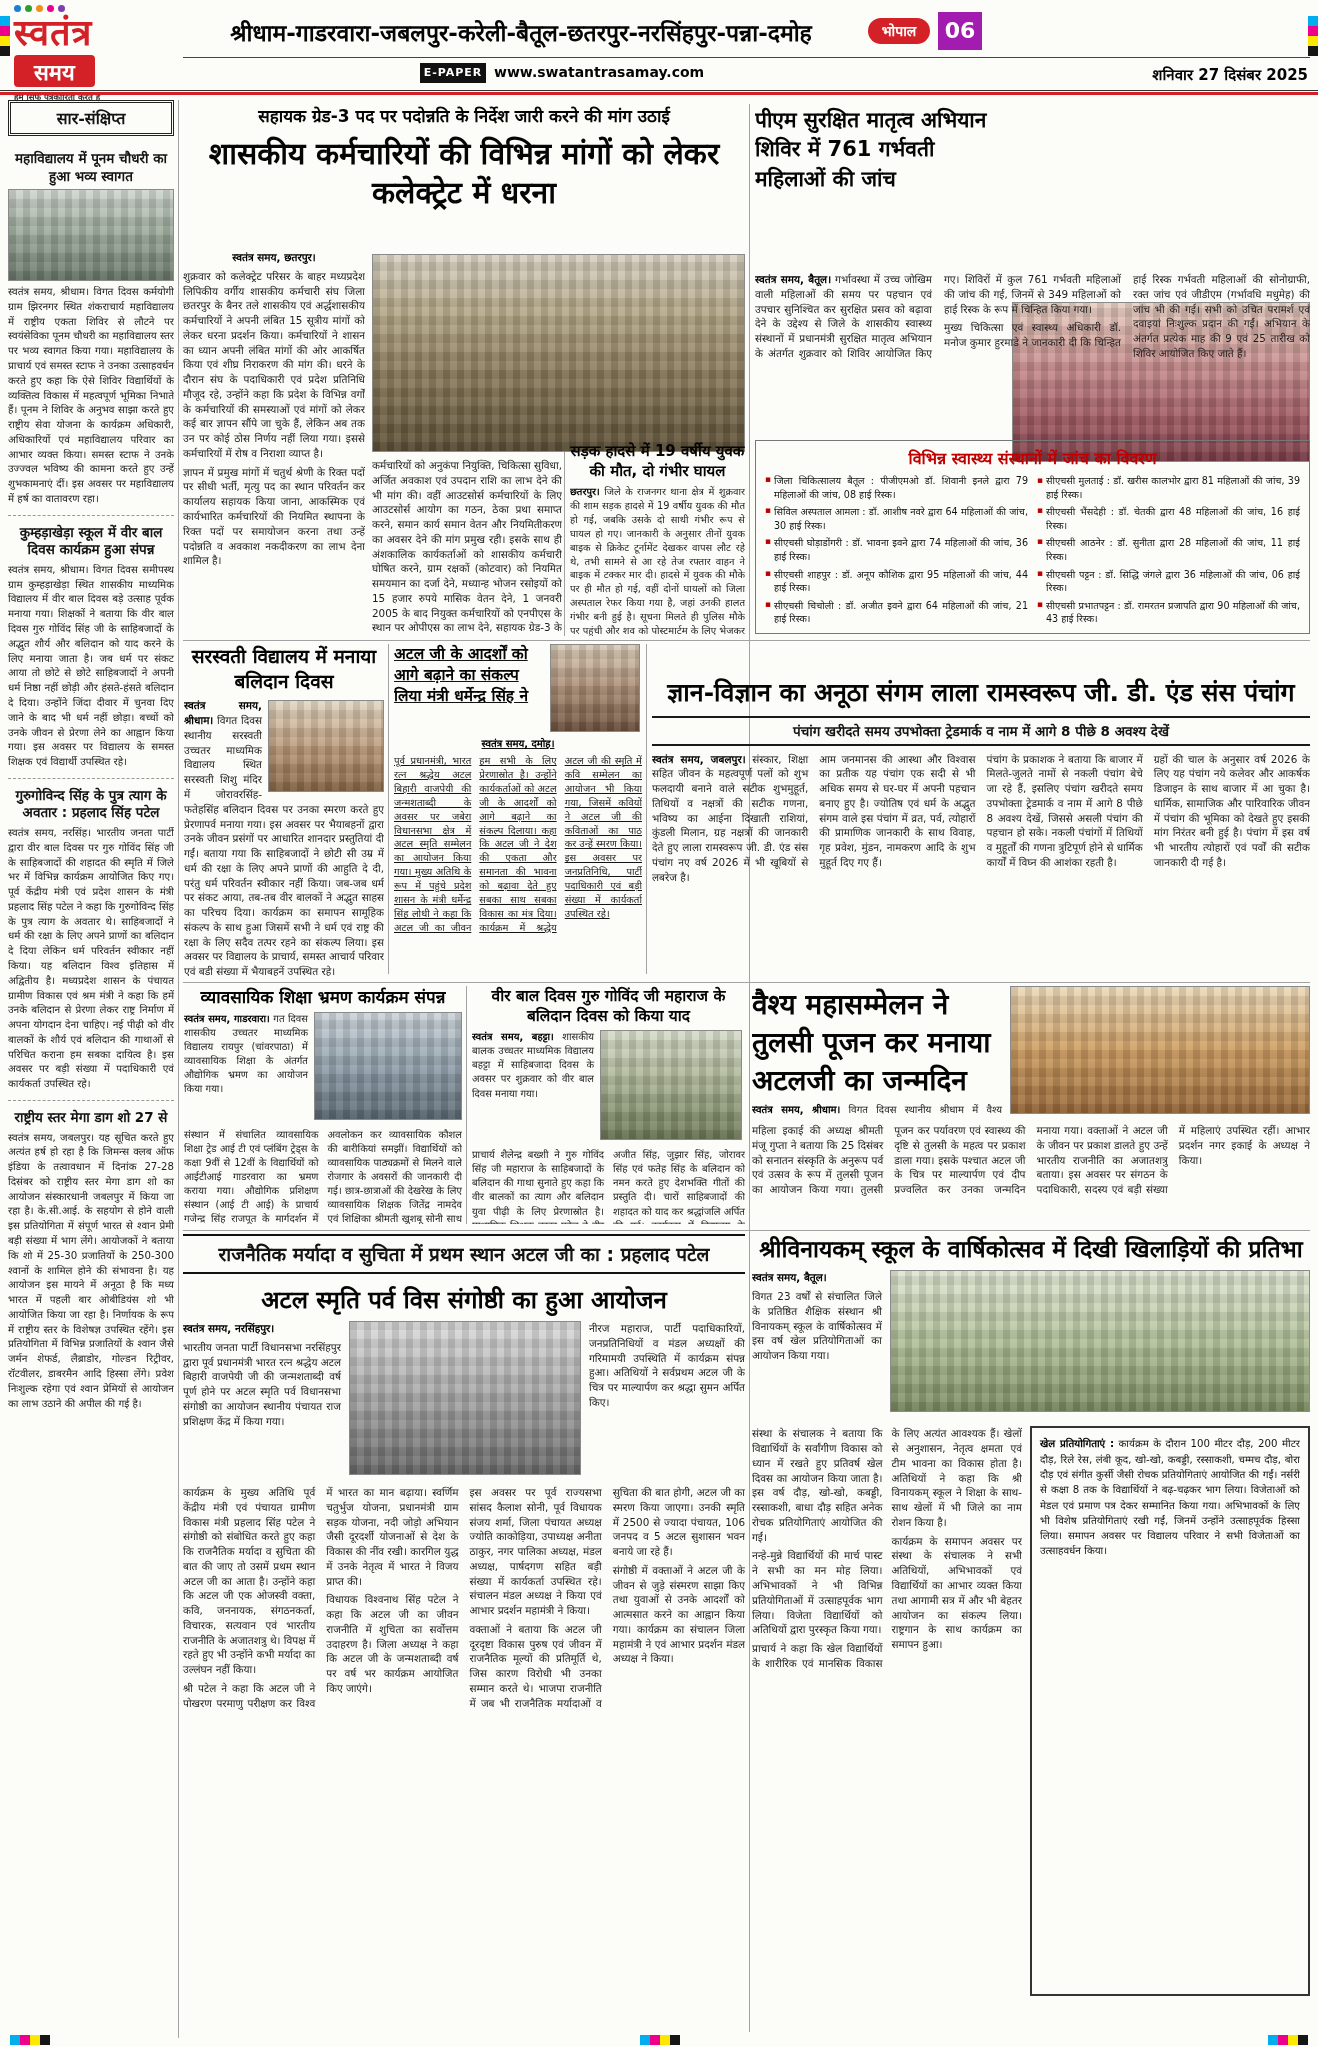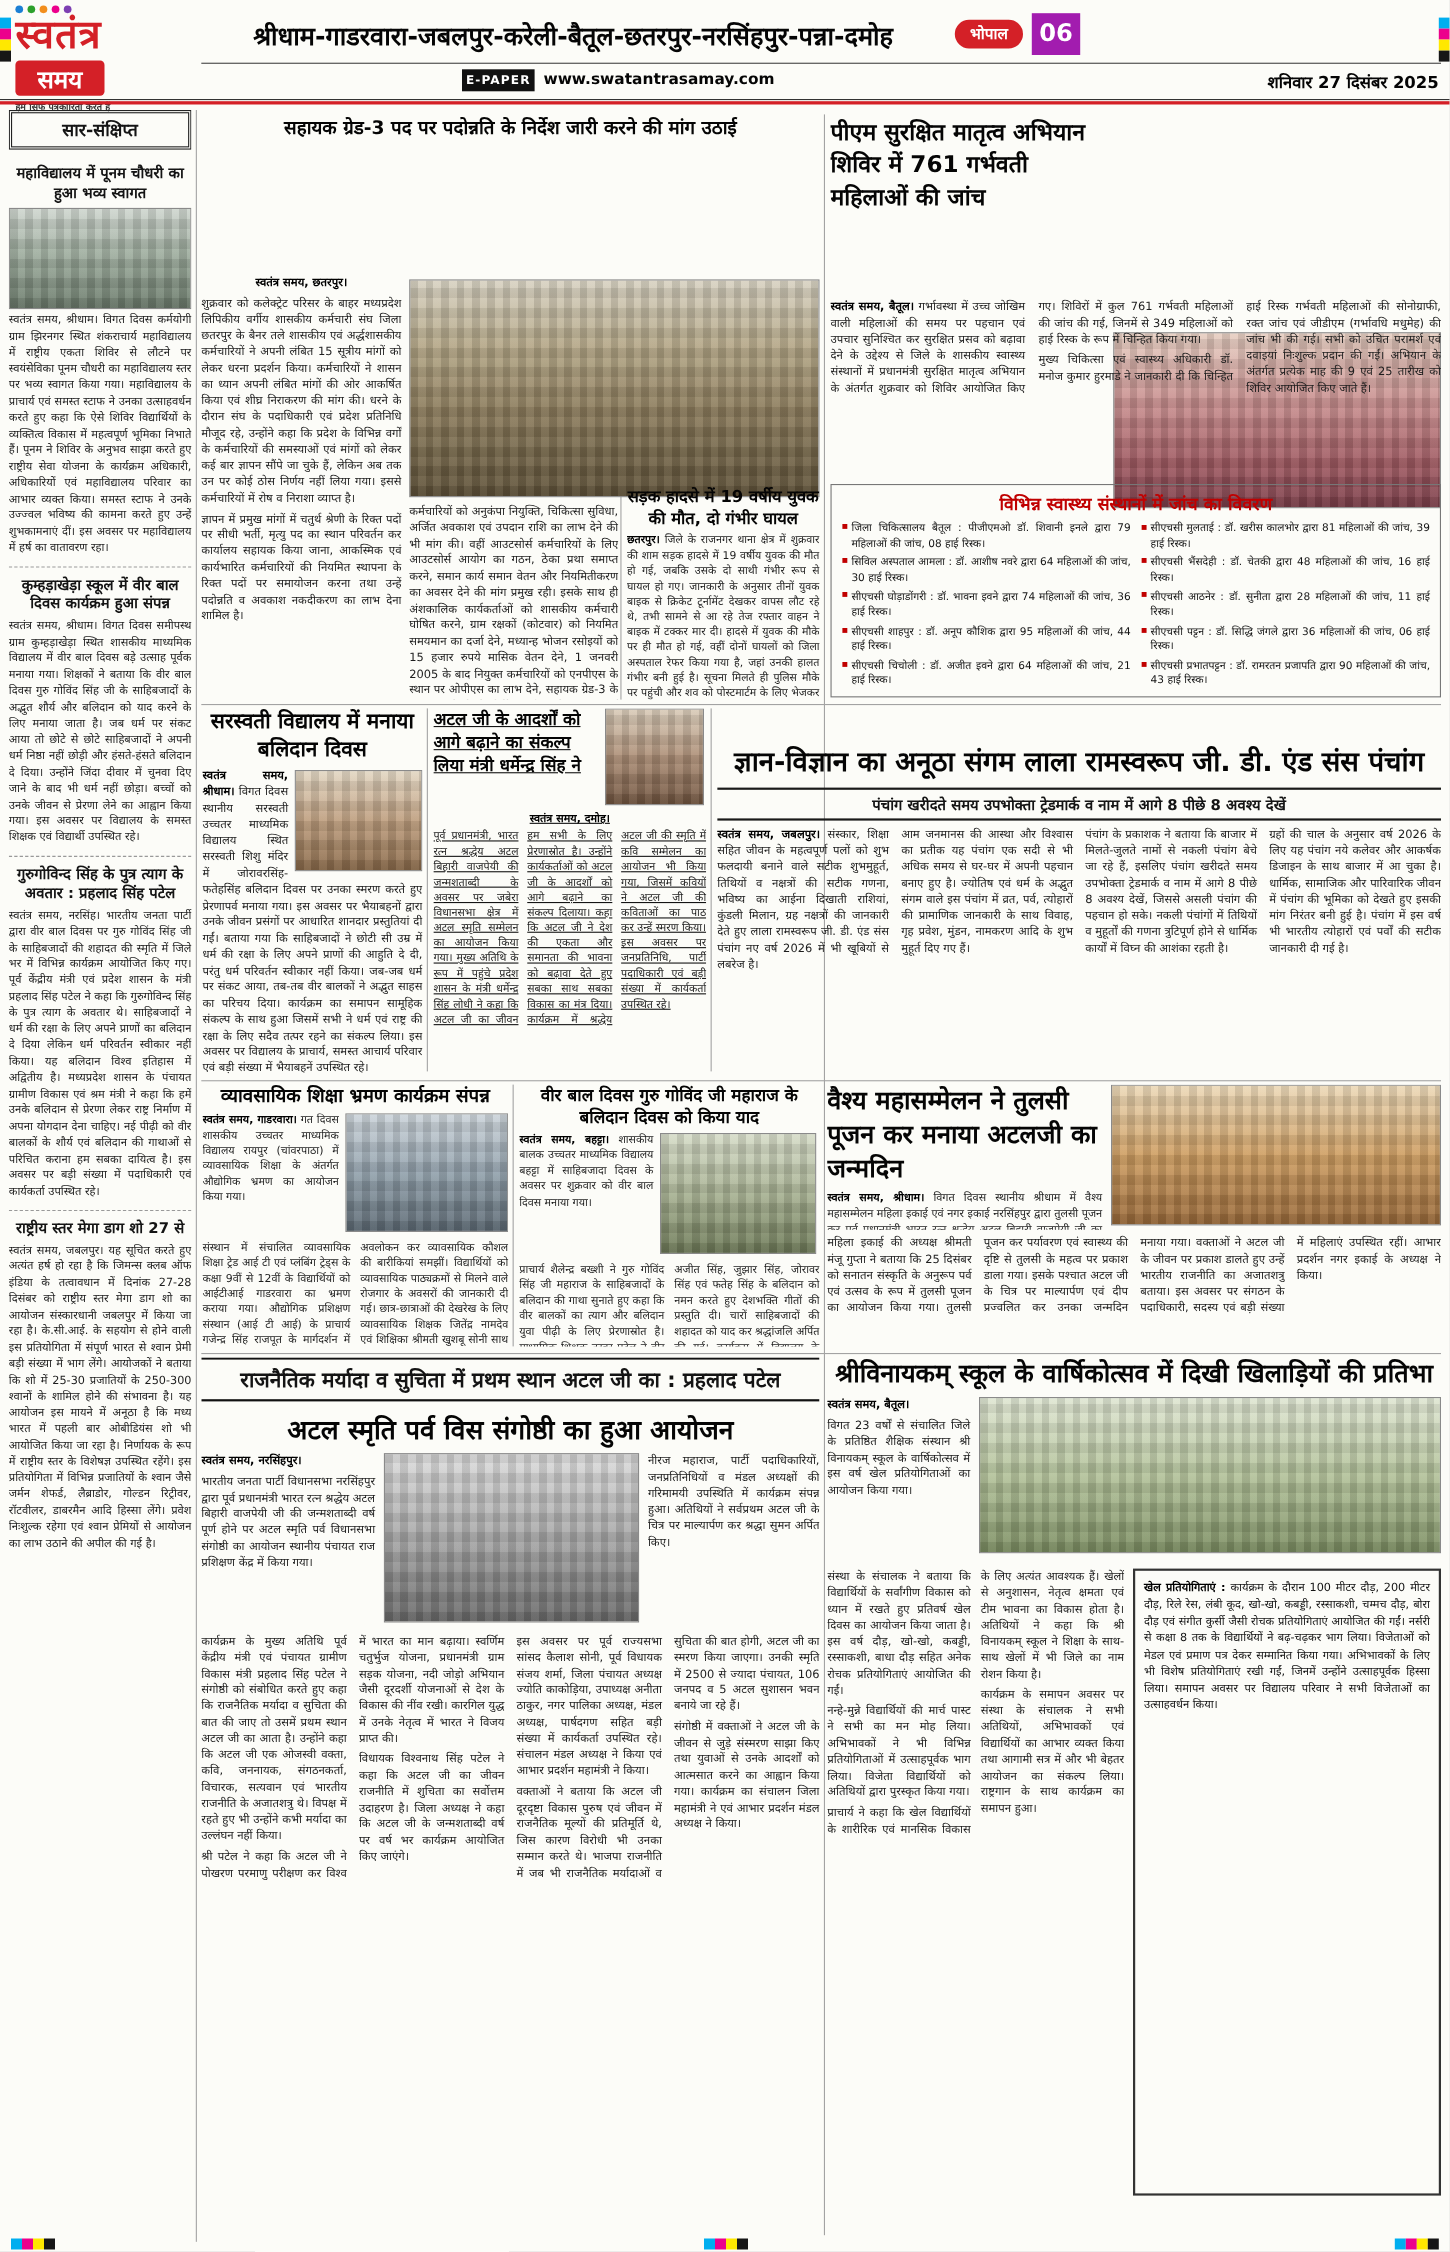--- a/index.html
+++ b/index.html
@@ -158,20 +158,21 @@
       <div class="sb-body">स्वतंत्र समय, नरसिंह। भारतीय जनता पार्टी द्वारा वीर बाल दिवस पर गुरु गोविंद सिंह जी के साहिबजादों की शहादत की स्मृति में जिले भर में विभिन्न कार्यक्रम आयोजित किए गए। पूर्व केंद्रीय मंत्री एवं प्रदेश शासन के मंत्री प्रहलाद सिंह पटेल ने कहा कि गुरुगोविन्द सिंह के पुत्र त्याग के अवतार थे। साहिबजादों ने धर्म की रक्षा के लिए अपने प्राणों का बलिदान दे दिया लेकिन धर्म परिवर्तन स्वीकार नहीं किया। यह बलिदान विश्व इतिहास में अद्वितीय है। मध्यप्रदेश शासन के पंचायत ग्रामीण विकास एवं श्रम मंत्री ने कहा कि हमें उनके बलिदान से प्रेरणा लेकर राष्ट्र निर्माण में अपना योगदान देना चाहिए। नई पीढ़ी को वीर बालकों के शौर्य एवं बलिदान की गाथाओं से परिचित कराना हम सबका दायित्व है। इस अवसर पर बड़ी संख्या में पदाधिकारी एवं कार्यकर्ता उपस्थित रहे।</div>
     </div>
 
     <div class="sb-item" style="border-bottom:none;">
       <div class="sb-hl">राष्ट्रीय स्तर मेगा डाग शो 27 से</div>
       <div class="sb-body">स्वतंत्र समय, जबलपुर। यह सूचित करते हुए अत्यंत हर्ष हो रहा है कि जिमन्स क्लब ऑफ इंडिया के तत्वावधान में दिनांक 27-28 दिसंबर को राष्ट्रीय स्तर मेगा डाग शो का आयोजन संस्कारधानी जबलपुर में किया जा रहा है। के.सी.आई. के सहयोग से होने वाली इस प्रतियोगिता में संपूर्ण भारत से श्वान प्रेमी बड़ी संख्या में भाग लेंगे। आयोजकों ने बताया कि शो में 25-30 प्रजातियों के 250-300 श्वानों के शामिल होने की संभावना है। यह आयोजन इस मायने में अनूठा है कि मध्य भारत में पहली बार ओबीडियंस शो भी आयोजित किया जा रहा है। निर्णायक के रूप में राष्ट्रीय स्तर के विशेषज्ञ उपस्थित रहेंगे। इस प्रतियोगिता में विभिन्न प्रजातियों के श्वान जैसे जर्मन शेफर्ड, लैब्राडोर, गोल्डन रिट्रीवर, रॉटवीलर, डाबरमैन आदि हिस्सा लेंगे। प्रवेश निःशुल्क रहेगा एवं श्वान प्रेमियों से आयोजन का लाभ उठाने की अपील की गई है।</div>
     </div>
   </aside>
 
   <div class="abs hl center" style="left:183px;top:104px;width:562px;height:26px;font-size:17px;">सहायक ग्रेड-3 पद पर पदोन्नति के निर्देश जारी करने की मांग उठाई</div>
+  <h1 class="abs hl center" style="left:183px;top:134px;width:562px;height:96px;font-size:30px;line-height:1.3;overflow:hidden;">शासकीय कर्मचारियों की विभिन्न मांगों को लेकर कलेक्ट्रेट में धरना</h1>
 
   <div class="abs body-text" style="left:183px;top:250px;width:182px;height:386px;overflow:hidden;">
     <p class="byline center">स्वतंत्र समय, छतरपुर।</p>
     <p>शुक्रवार को कलेक्ट्रेट परिसर के बाहर मध्यप्रदेश लिपिकीय वर्गीय शासकीय कर्मचारी संघ जिला छतरपुर के बैनर तले शासकीय एवं अर्द्धशासकीय कर्मचारियों ने अपनी लंबित 15 सूत्रीय मांगों को लेकर धरना प्रदर्शन किया। कर्मचारियों ने शासन का ध्यान अपनी लंबित मांगों की ओर आकर्षित किया एवं शीघ्र निराकरण की मांग की। धरने के दौरान संघ के पदाधिकारी एवं प्रदेश प्रतिनिधि मौजूद रहे, उन्होंने कहा कि प्रदेश के विभिन्न वर्गों के कर्मचारियों की समस्याओं एवं मांगों को लेकर कई बार ज्ञापन सौंपे जा चुके हैं, लेकिन अब तक उन पर कोई ठोस निर्णय नहीं लिया गया। इससे कर्मचारियों में रोष व निराशा व्याप्त है।</p>
     <p>ज्ञापन में प्रमुख मांगों में चतुर्थ श्रेणी के रिक्त पदों पर सीधी भर्ती, मृत्यु पद का स्थान परिवर्तन कर कार्यालय सहायक किया जाना, आकस्मिक एवं कार्यभारित कर्मचारियों की नियमित स्थापना के रिक्त पदों पर समायोजन करना तथा उन्हें पदोन्नति व अवकाश नकदीकरण का लाभ देना शामिल है।</p>
   </div>
   <div class="abs photo p-crowd" style="left:372px;top:254px;width:373px;height:198px;"></div>
   <div class="abs body-text" style="left:372px;top:458px;width:190px;height:178px;overflow:hidden;">
     <p>कर्मचारियों को अनुकंपा नियुक्ति, चिकित्सा सुविधा, अर्जित अवकाश एवं उपदान राशि का लाभ देने की भी मांग की। वहीं आउटसोर्स कर्मचारियों के लिए आउटसोर्स आयोग का गठन, ठेका प्रथा समाप्त करने, समान कार्य समान वेतन और नियमितीकरण का अवसर देने की मांग प्रमुख रही। इसके साथ ही अंशकालिक कार्यकर्ताओं को शासकीय कर्मचारी घोषित करने, ग्राम रक्षकों (कोटवार) को नियमित समयमान का दर्जा देने, मध्यान्ह भोजन रसोइयों को 15 हजार रुपये मासिक वेतन देने, 1 जनवरी 2005 के बाद नियुक्त कर्मचारियों को एनपीएस के स्थान पर ओपीएस का लाभ देने, सहायक ग्रेड-3 के पद पर पदोन्नति के निर्देश जारी करने तथा महंगाई भत्ता बढ़ाकर 200 रुपये प्रतिमाह करने की मांग रखी गई। कर्मचारियों ने चेतावनी दी कि यदि शीघ्र निराकरण नहीं हुआ तो आंदोलन को और तेज किया जाएगा।</p>
   </div>
@@ -258,21 +259,21 @@
       <div class="photo p-yard" style="width:142px;height:110px;flex:none;"></div>
     </div>
     <div class="body-text cols2" style="font-size:9.9px;">
       <p>प्राचार्य शैलेन्द्र बख्शी ने गुरु गोविंद सिंह जी महाराज के साहिबजादों के बलिदान की गाथा सुनाते हुए कहा कि वीर बालकों का त्याग और बलिदान युवा पीढ़ी के लिए प्रेरणास्रोत है। माध्यमिक शिक्षक तरवर पटेल ने वीर बाल दिवस के इतिहास पर प्रकाश डाला। विद्यार्थियों ने साहिबजादा अजीत सिंह, जुझार सिंह, जोरावर सिंह एवं फतेह सिंह के बलिदान को नमन करते हुए देशभक्ति गीतों की प्रस्तुति दी। चारों साहिबजादों की शहादत को याद कर श्रद्धांजलि अर्पित की गई। कार्यक्रम में विद्यालय के समस्त शिक्षक एवं विद्यार्थी उपस्थित रहे। — अजीत सिंह</p>
     </div>
   </div>
 
   <div class="abs" style="left:752px;top:986px;width:558px;height:238px;overflow:hidden;">
     <div style="display:flex;gap:8px;height:132px;overflow:hidden;margin-bottom:5px;">
       <div style="width:250px;">
-        <div class="hl" style="font-size:23px;line-height:1.35;margin-bottom:4px;">वैश्य महासम्मेलन ने तुलसी पूजन कर मनाया अटलजी का जन्मदिन</div>
+        <div class="hl" style="font-size:28px;line-height:1.35;margin-bottom:4px;">वैश्य महासम्मेलन ने तुलसी पूजन कर मनाया अटलजी का जन्मदिन</div>
         <div class="body-text" style="font-size:10px;">
           <p><span class="byline">स्वतंत्र समय, श्रीधाम।</span> <span>विगत दिवस स्थानीय श्रीधाम में वैश्य महासम्मेलन महिला इकाई एवं नगर इकाई नरसिंहपुर द्वारा तुलसी पूजन कर पूर्व प्रधानमंत्री भारत रत्न श्रद्धेय अटल बिहारी वाजपेयी जी का जन्मदिन मनाया गया।</span></p>
         </div>
       </div>
       <div class="photo p-indoor" style="flex:1;height:128px;"></div>
     </div>
     <div class="body-text cols4">
       <p>महिला इकाई की अध्यक्ष श्रीमती मंजू गुप्ता ने बताया कि 25 दिसंबर को सनातन संस्कृति के अनुरूप पर्व एवं उत्सव के रूप में तुलसी पूजन का आयोजन किया गया। तुलसी पूजन कर पर्यावरण एवं स्वास्थ्य की दृष्टि से तुलसी के महत्व पर प्रकाश डाला गया। इसके पश्चात अटल जी के चित्र पर माल्यार्पण एवं दीप प्रज्वलित कर उनका जन्मदिन मनाया गया। वक्ताओं ने अटल जी के जीवन पर प्रकाश डालते हुए उन्हें भारतीय राजनीति का अजातशत्रु बताया। इस अवसर पर संगठन के पदाधिकारी, सदस्य एवं बड़ी संख्या में महिलाएं उपस्थित रहीं। आभार प्रदर्शन नगर इकाई के अध्यक्ष ने किया।</p>
     </div>
   </div>

